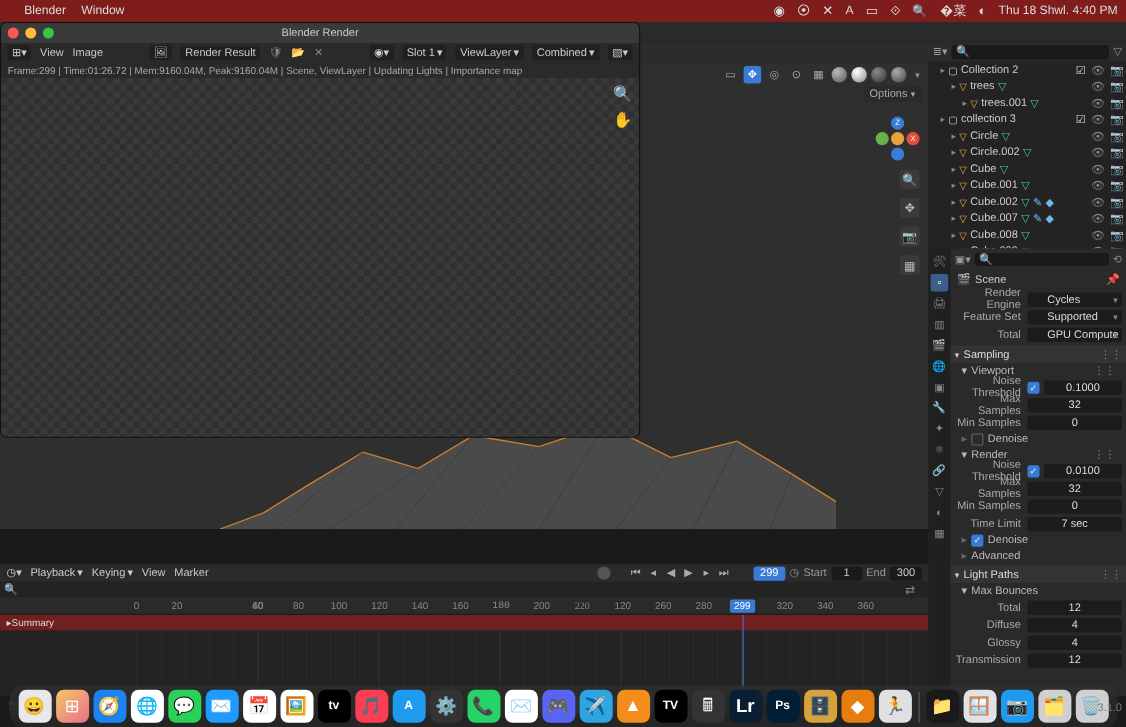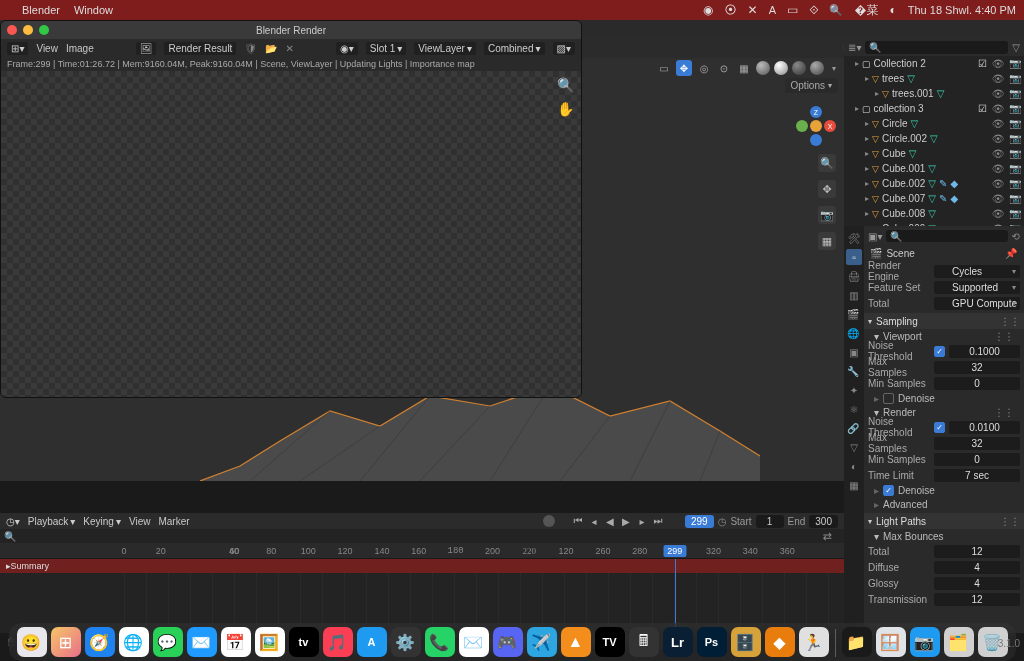--- a/index.html
+++ b/index.html
@@ -110,21 +110,21 @@
   
   .props { position:absolute; top:226px; right:0; width:180px; bottom:28px; background:#2a2a2a; display:flex;}
   .prop-tabs { width:20px; background:#202020; display:flex; flex-direction:column; align-items:center; padding-top:4px; gap:3px;}
   .prop-tabs span{ width:16px; height:16px; display:flex; align-items:center; justify-content:center; color:#888; font-size:10px; border-radius:2px;}
   .prop-tabs span.active{ background:#3a5f8a; color:#fff;}
   .prop-body { flex:1; overflow:hidden; padding:2px 0; }
   .prop-head { height:16px; display:flex; align-items:center; padding:0 4px; gap:4px; background:#2b2b2b;}
   .prop-search{flex:1;background:#1a1a1a;height:12px;border-radius:3px;display:flex;align-items:center;padding:0 4px;color:#555;}
   .crumb { padding:4px 6px; color:#ccc; display:flex; align-items:center; gap:4px;}
   .prop-row { display:flex; align-items:center; height:16px; padding:0 4px;}
-  .prop-row .lab { flex:0 0 66px; color:#aaa; padding-right:6px;}
+  .prop-row .lab { flex:0 0 66px; text-align:right; color:#aaa; padding-right:6px;}
   .prop-row .val { flex:1; background:#1c1c1c; height:13px; border-radius:2px; display:flex; align-items:center; justify-content:center; color:#ddd; position:relative;}
   .prop-row .val.lt { justify-content:flex-start; padding-left:18px;}
   .prop-row .val .dd-arrow{position:absolute;right:4px;color:#888;font-size:8px;}
   .panel-hd { height:16px; background:#333; display:flex; align-items:center; padding:0 4px; gap:4px; margin-top:2px; color:#ddd;}
   .panel-hd .chev{font-size:8px;color:#ccc;}
   .panel-hd .menu{margin-left:auto;color:#888;}
   .sub-hd { height:14px; display:flex; align-items:center; padding:0 10px; gap:4px; color:#bbb;}
   .checkbox { width:11px; height:11px; border:1px solid #666; border-radius:2px; display:inline-flex; align-items:center; justify-content:center; font-size:8px;}
   .checkbox.on{background:#3a7bd5;border-color:#3a7bd5;color:#fff;}
 
@@ -689,21 +689,21 @@
       <div class="dock-icon" style="background: rgb(250, 62, 84);">🎵</div>
       <div class="dock-icon" style="background: rgb(30, 154, 241); font-size: 11px; font-weight: bold;">A</div>
       <div class="dock-icon" style="background: rgb(51, 51, 51);">⚙️</div>
       <div class="dock-icon" style="background: rgb(37, 211, 102);">📞</div>
       <div class="dock-icon" style="background: rgb(255, 255, 255);">✉️</div>
       <div class="dock-icon" style="background: rgb(88, 101, 242);">🎮</div>
       <div class="dock-icon" style="background: rgb(45, 165, 225);">✈️</div>
       <div class="dock-icon" style="background: rgb(243, 142, 28);">▲</div>
       <div class="dock-icon" style="background: rgb(0, 0, 0); font-size: 11px; font-weight: bold;">TV</div>
       <div class="dock-icon" style="background: rgb(51, 51, 51);">🖩</div>
-      <div class="dock-icon" style="background: rgb(10, 31, 51); font-size: 13px; font-weight: bold;">Lr</div>
+      <div class="dock-icon" style="background: rgb(10, 31, 51); font-size: 17px; font-weight: bold;">Lr</div>
       <div class="dock-icon" style="background: rgb(0, 30, 54); font-size: 11px; font-weight: bold;">Ps</div>
       <div class="dock-icon" style="background: rgb(216, 162, 58);">🗄️</div>
       <div class="dock-icon" style="background: rgb(232, 125, 13);">◆</div>
       <div class="dock-icon" style="background: rgb(224, 224, 224);">🏃</div>
       <div class="dock-sep"></div>
       <div class="dock-icon" style="background: rgb(26, 26, 26);">📁</div>
       <div class="dock-icon" style="background: rgb(223, 227, 232);">🪟</div>
       <div class="dock-icon" style="background: rgb(30, 154, 241);">📷</div>
       <div class="dock-icon" style="background: rgb(208, 208, 208);">🗂️</div>
       <div class="dock-icon" style="background: rgb(208, 208, 208);">🗑️</div>

